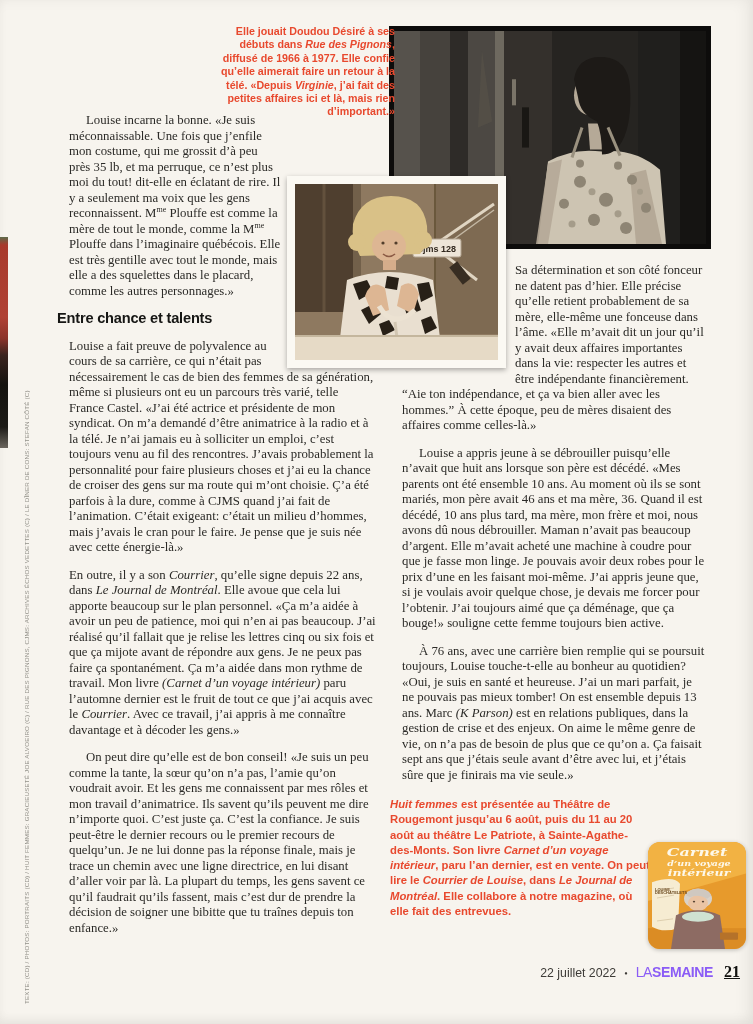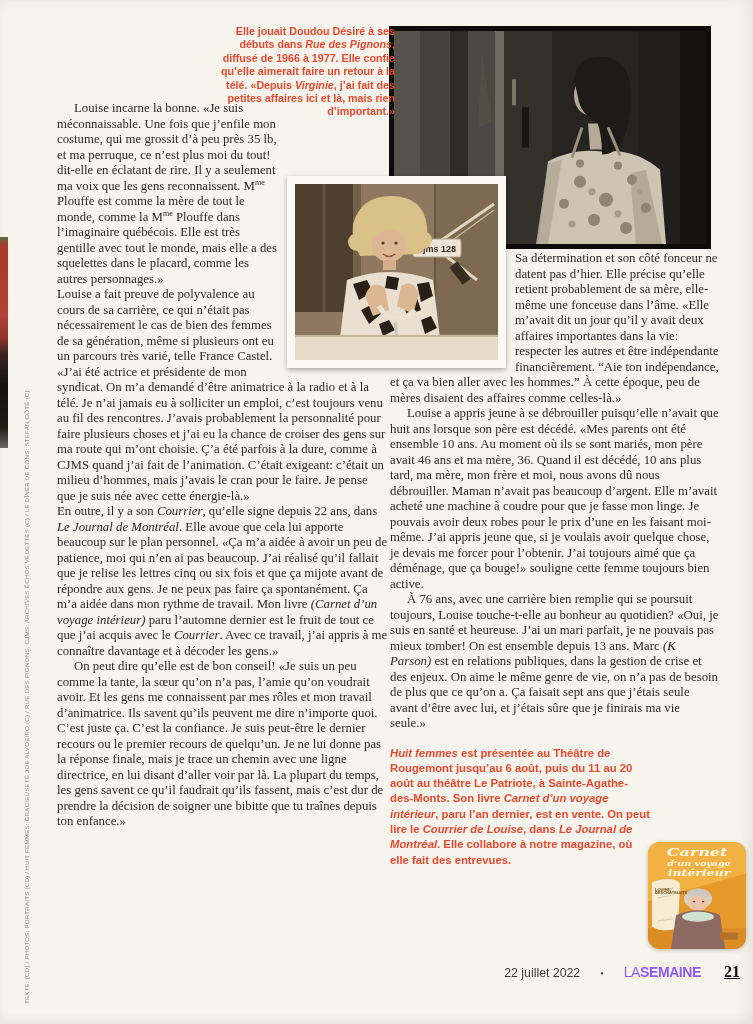--- a/index.html
+++ b/index.html
@@ -22,38 +22,38 @@
   .caption-cjms{margin:0 0 8px 0;}
   
   .photo-bw{position:absolute;left:389px;top:26px;width:322px;height:223px;background:#0d0c0b;
     padding:5px;box-sizing:border-box;z-index:2;}
   .photo-bw svg{display:block;width:100%;height:100%;}
   .photo-cjms{position:absolute;left:287px;top:176px;width:219px;height:192px;background:#fbf9f3;
     padding:8px;box-sizing:border-box;z-index:3;box-shadow:0 2px 5px rgba(0,0,0,.32);}
   .photo-cjms svg{display:block;width:100%;height:100%;}
   
   .col{position:absolute;font-size:12.8px;line-height:15.5px;z-index:1;}
-  .col p{margin:0;}
+  .col p{margin:12px;}
   .indent{text-indent:17px;}
   .left-col{left:57px;top:101px;width:331px;}
   .left-col .photo-spacer{float:right;width:107px;height:205px;margin-top:62px;}
   .right-col{left:390px;top:251px;width:329px;}
   .right-col .photo-spacer{float:left;width:125px;height:121px;}
   h2{font-family:"Liberation Sans",sans-serif;font-size:14.6px;font-weight:bold;color:#161614;
     margin:9px 0 4px 0;letter-spacing:-.2px;}
   sup{font-size:8px;line-height:0;}
   
   .info-box{margin-top:14px;width:260px;font-family:"Liberation Sans",sans-serif;font-weight:bold;
     color:#e8492e;font-size:11.3px;line-height:15.3px;}
   
   .book-cover{position:absolute;left:648px;top:842px;width:98px;height:107px;z-index:3;
     border-radius:12px;overflow:hidden;box-shadow:0 1px 4px rgba(0,0,0,.25);}
   .book-cover svg{display:block;width:100%;height:100%;}
   
-  .footer{position:absolute;top:963px;right:13px;display:flex;align-items:baseline;gap:20px;z-index:4;}
+  .footer{position:absolute;top:963px;right:13px;display:flex;align-items:baseline;gap:8px;z-index:4;}
   .footer .date{font-family:"Liberation Sans",sans-serif;font-size:12.3px;color:#3d3b37;}
   .footer .bullet{font-size:10px;color:#3d3b37;}
   .footer .brand{font-family:"Liberation Sans",sans-serif;font-size:14px;color:#8b5cf6;letter-spacing:-.4px;}
   .footer .brand-light{font-weight:normal;}
   .footer .brand-bold{font-weight:bold;}
   .footer .pagenum{font-family:"Liberation Serif",serif;font-weight:bold;font-size:16px;color:#121210;margin-left:3px;text-decoration:underline;}
 </style>
 </head>
 <body>
 
@@ -150,20 +150,21 @@
       <path d="M100,138 l2,16" stroke="#d8d2c2" stroke-width="3"></path>
       <rect x="0" y="152" width="203" height="24" fill="#efe8d8"></rect>
       <line x1="0" y1="152" x2="203" y2="152" stroke="#c9c0ab" stroke-width="2"></line>
       <rect width="203" height="176" fill="rgba(158,98,40,0.10)"></rect>
     </svg>
   </div>
 
   <div class="col left-col">
     <div class="photo-spacer"></div>
     <p class="indent"><span>Louise incarne la bonne. «Je suis méconnaissable. Une fois que j’enfile mon costume, qui me grossit d’à peu près 35 lb, et ma perruque, ce n’est plus moi du tout! dit-elle en éclatant de rire. Il y a seulement ma voix que les gens reconnaissent. M</span><sup>me</sup><span> Plouffe est comme la mère de tout le monde, comme la M</span><sup>me</sup><span> Plouffe dans l’imaginaire québécois. Elle est très gentille avec tout le monde, mais elle a des squelettes dans le placard, comme les autres personnages.»</span></p>
+    <h2>Entre chance et talents</h2>
     <p>Louise a fait preuve de polyvalence au cours de sa carrière, ce qui n’était pas nécessairement le cas de bien des femmes de sa génération, même si plusieurs ont eu un parcours très varié, telle France Castel. «J’ai été actrice et présidente de mon syndicat. On m’a demandé d’être animatrice à la radio et à la télé. Je n’ai jamais eu à solliciter un emploi, c’est toujours venu au fil des rencontres. J’avais probablement la personnalité pour faire plusieurs choses et j’ai eu la chance de croiser des gens sur ma route qui m’ont choisie. Ç’a été parfois à la dure, comme à CJMS quand j’ai fait de l’animation. C’était exigeant: c’était un milieu d’hommes, mais j’avais le cran pour le faire. Je pense que je suis née avec cette énergie-là.»</p>
     <p><span>En outre, il y a son </span><i>Courrier</i><span>, qu’elle signe depuis 22 ans, dans </span><i>Le Journal de Montréal</i><span>. Elle avoue que cela lui apporte beaucoup sur le plan personnel. «Ça m’a aidée à avoir un peu de patience, moi qui n’en ai pas beaucoup. J’ai réalisé qu’il fallait que je relise les lettres cinq ou six fois et que ça mijote avant de répondre aux gens. Je ne peux pas faire ça spontanément. Ça m’a aidée dans mon rythme de travail. Mon livre </span><i>(Carnet d’un voyage intérieur)</i><span> paru l’automne dernier est le fruit de tout ce que j’ai acquis avec le </span><i>Courrier</i><span>. Avec ce travail, j’ai appris à me connaître davantage et à décoder les gens.»</span></p>
     <p class="indent">On peut dire qu’elle est de bon conseil! «Je suis un peu comme la tante, la sœur qu’on n’a pas, l’amie qu’on voudrait avoir. Et les gens me connaissent par mes rôles et mon travail d’animatrice. Ils savent qu’ils peuvent me dire n’importe quoi. C’est juste ça. C’est la confiance. Je suis peut-être le dernier recours ou le premier recours de quelqu’un. Je ne lui donne pas la réponse finale, mais je trace un chemin avec une ligne directrice, en lui disant d’aller voir par là. La plupart du temps, les gens savent ce qu’il faudrait qu’ils fassent, mais c’est dur de prendre la décision de soigner une bibitte que tu traînes depuis ton enfance.»</p>
   </div>
 
   <div class="col right-col">
     <div class="photo-spacer"></div>
     <p>Sa détermination et son côté fonceur ne datent pas d’hier. Elle précise qu’elle retient probablement de sa mère, elle-même une fonceuse dans l’âme. «Elle m’avait dit un jour qu’il y avait deux affaires importantes dans la vie: respecter les autres et être indépendante financièrement. “Aie ton indépendance, et ça va bien aller avec les hommes.” À cette époque, peu de mères disaient des affaires comme celles-là.»</p>
     <p class="indent">Louise a appris jeune à se débrouiller puisqu’elle n’avait que huit ans lorsque son père est décédé. «Mes parents ont été ensemble 10 ans. Au moment où ils se sont mariés, mon père avait 46 ans et ma mère, 36. Quand il est décédé, 10 ans plus tard, ma mère, mon frère et moi, nous avons dû nous débrouiller. Maman n’avait pas beaucoup d’argent. Elle m’avait acheté une machine à coudre pour que je fasse mon linge. Je pouvais avoir deux robes pour le prix d’une en les faisant moi-même. J’ai appris jeune que, si je voulais avoir quelque chose, je devais me forcer pour l’obtenir. J’ai toujours aimé que ça déménage, que ça bouge!» souligne cette femme toujours bien active.</p>
     <p class="indent"><span>À 76 ans, avec une carrière bien remplie qui se poursuit toujours, Louise touche-t-elle au bonheur au quotidien? «Oui, je suis en santé et heureuse. J’ai un mari parfait, je ne pouvais pas mieux tomber! On est ensemble depuis 13 ans. Marc </span><i>(K Parson)</i><span> est en relations publiques, dans la gestion de crise et des enjeux. On aime le même genre de vie, on n’a pas de besoin de plus que ce qu’on a. Ça faisait sept ans que j’étais seule avant d’être avec lui, et j’étais sûre que je finirais ma vie seule.»</span></p>

